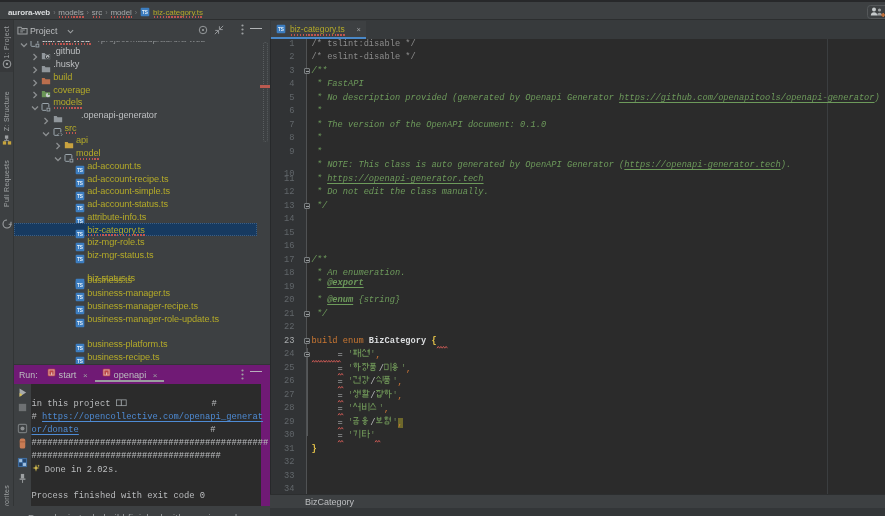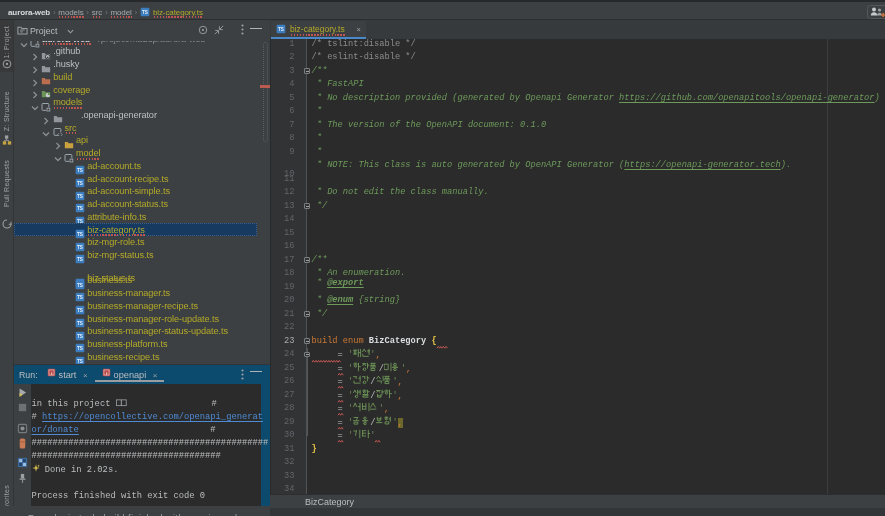--- a/index.html
+++ b/index.html
@@ -28,21 +28,21 @@
 .tic{width:10px;height:10px}
 .t{position:absolute;top:1.2px;font-size:9.2px;color:#BCBEC0;white-space:nowrap;letter-spacing:-0.1px}
 .t.y{color:#B3A929}
 .t.g{color:#BCBEC0}
 .wt{color:#D5D7D9}
 .pth{color:#8A8D8F}
 
 #tsb{position:absolute;left:249px;top:22px;width:5px;height:100px;border:1px dotted #5A5E60;border-radius:3px}
 #tmark{position:absolute;left:246px;top:65px;width:10px;height:3px;background:#BA5A50}
 
-#run{position:absolute;left:14px;top:364px;width:256px;height:142px;background:#0c4a6e;border-top:1px solid #323536}
+#run{position:absolute;left:14px;top:364px;width:256px;height:142px;background:#701a75;border-top:1px solid #323536}
 #run .hd{position:absolute;left:0;top:0;width:256px;height:19px}
 #run .lbl{position:absolute;left:5px;top:5px;font-size:8.8px;color:#BCBEC0}
 .rtab{position:absolute;top:0;height:17px;padding:3px 7px 0 7px;font-size:9.2px;color:#BCBEC0}
 .rtab .x{color:#9DA0A2;font-size:8px;margin-left:4px}
 .rtab.on{border-bottom:2px solid #999D9F}
 #rbody{position:absolute;left:0;top:19px;width:256px;height:123px}
 #ricons{position:absolute;left:0;top:0;width:17px;height:123px;background:#3D4042}
 .ri{position:absolute;left:3px;width:11px;height:11px}
 #rcons{position:absolute;left:17px;top:0;width:230px;height:123px;background:#2B2B2B}
 .kl{position:absolute;left:0.5px;height:13.1px;line-height:13.1px;font-family:"Liberation Mono",monospace;font-size:8.77px;color:#BBBDBF;white-space:pre}
@@ -313,27 +313,20 @@
           </svg></span>
         <span class="t y" style="left:73.2px">business-manager.ts</span>
       </div>
 <div class="row" style="top:292.4px">
         <span class="icw" style="left:61.2px"><svg class="tic" viewBox="0 0 12 12">
             <rect x="0.8" y="0.8" width="10.4" height="10.4" rx="1.2" fill="#3C7DC0"></rect>
             <text x="6" y="8.6" font-family="Liberation Sans" font-size="5.6" font-weight="bold" fill="#E8F1F8" text-anchor="middle">TS</text>
           </svg></span>
         <span class="t y" style="left:73.2px">business-manager-role-update.ts</span>
       </div>
-<div class="row" style="top:305.1px">
-        <span class="icw" style="left:61.2px"><svg class="tic" viewBox="0 0 12 12">
-            <rect x="0.8" y="0.8" width="10.4" height="10.4" rx="1.2" fill="#3C7DC0"></rect>
-            <text x="6" y="8.6" font-family="Liberation Sans" font-size="5.6" font-weight="bold" fill="#E8F1F8" text-anchor="middle">TS</text>
-          </svg></span>
-        <span class="t y" style="left:73.2px">business-manager-status-update.ts</span>
-      </div>
 <div class="row" style="top:317.8px">
         <span class="icw" style="left:61.2px"><svg class="tic" viewBox="0 0 12 12">
             <rect x="0.8" y="0.8" width="10.4" height="10.4" rx="1.2" fill="#3C7DC0"></rect>
             <text x="6" y="8.6" font-family="Liberation Sans" font-size="5.6" font-weight="bold" fill="#E8F1F8" text-anchor="middle">TS</text>
           </svg></span>
         <span class="t y" style="left:73.2px">business-platform.ts</span>
       </div>
 <div class="row" style="top:330.6px">
         <span class="icw" style="left:61.2px"><svg class="tic" viewBox="0 0 12 12">
             <rect x="0.8" y="0.8" width="10.4" height="10.4" rx="1.2" fill="#3C7DC0"></rect>
@@ -445,20 +438,21 @@
 <div class="cl" style="top:-0.80px"><span class="cg">/* tslint:disable */</span></div>
 <div class="cl" style="top:12.70px"><span class="cg">/* eslint-disable */</span></div>
 <div class="cl" style="top:26.20px"><span class="cc">/**</span></div>
 <div class="cl" style="top:39.70px"><span class="cc"> * FastAPI</span></div>
 <div class="cl" style="top:53.20px"><span class="cc"> * No description provided (generated by Openapi Generator <span class="lk">https://github.com/openapitools/openapi-generator</span>)</span></div>
 <div class="cl" style="top:66.70px"><span class="cc"> *</span></div>
 <div class="cl" style="top:80.20px"><span class="cc"> * The version of the OpenAPI document: 0.1.0</span></div>
 <div class="cl" style="top:93.70px"><span class="cc"> *</span></div>
 <div class="cl" style="top:107.20px"><span class="cc"> *</span></div>
 <div class="cl" style="top:120.70px"><span class="cc"> * NOTE: This class is auto generated by OpenAPI Generator (<span class="lk">https://openapi-generator.tech</span>).</span></div>
+<div class="cl" style="top:134.20px"><span class="cc"> * <span class="lk">https://openapi-generator.tech</span></span></div>
 <div class="cl" style="top:147.70px"><span class="cc"> * Do not edit the class manually.</span></div>
 <div class="cl" style="top:161.20px"><span class="cc"> */</span></div>
 <div class="cl" style="top:215.20px"><span class="cc">/**</span></div>
 <div class="cl" style="top:228.70px"><span class="cc"> * An enumeration.</span></div>
 <div class="cl" style="top:238px"><span class="cc"> * <span class="tag">@export</span></span></div>
 <div class="cl" style="top:255.70px"><span class="cc"> * <span class="tag">@enum</span> {string}</span></div>
 <div class="cl" style="top:269.20px"><span class="cc"> */</span></div>
 <div class="cl" style="top:296.20px"><span class="kw">build enum </span><span class="cls">BizCategory</span><span class="cw"> </span><span class="br">{</span></div>
 <div class="cl" style="top:309.70px"><span class="cw">&nbsp;&nbsp;&nbsp;&nbsp;&nbsp;</span><span class="ceq sqr">=</span><span class="cw"> </span><span class="cs">'</span><svg class="hg" viewBox="0 0 10 10">
           <path d="M0.7,1.6 h3.6 M1.6,1.6 v4.6 M3.4,1.6 v4.6 M0.7,6.2 h3.6 M6.4,0.5 v9 M9.2,0.5 v9 M6.4,4.6 h2.8" fill="none" stroke="#6F9558" stroke-width="1.1" stroke-linecap="round"></path>

